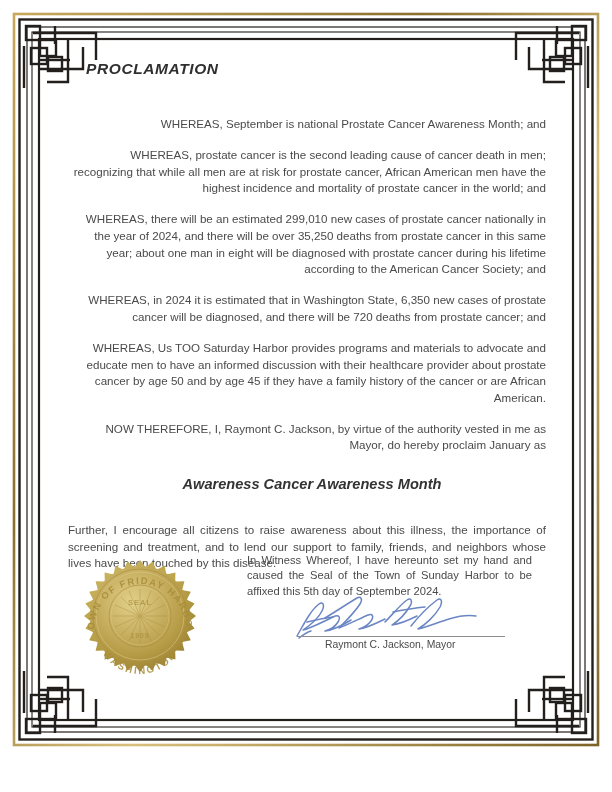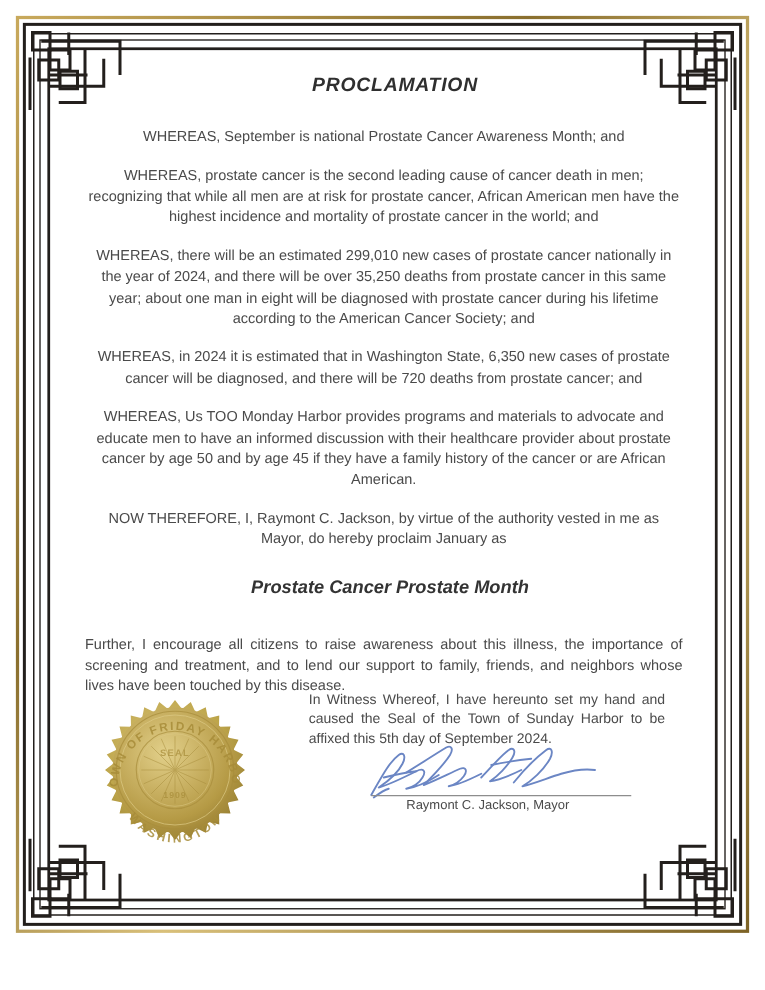--- a/index.html
+++ b/index.html
@@ -37,32 +37,31 @@
     left: 68px;
     top: 60px;
     width: 478px;
   }
 
   .doc-title {
     font-style: italic;
     font-weight: bold;
     font-size: 15.5px;
     letter-spacing: 0.6px;
-    text-align: center;
     color: #2f2f2f;
-    margin: 0 0 24px 0;
+    margin: 0 0 38px 0;
     padding-left: 18px;
   }
 
   p.body-para {
     font-size: 11.6px;
     line-height: 16.6px;
     margin: 0 0 14.5px 0;
     color: #4a4a4a;
-    text-align: center;
+    text-align: right;
   }
   p.body-para.justified {
     text-align: justify;
   }
 
   .headline {
     font-style: italic;
     font-weight: bold;
     font-size: 14.6px;
     text-align: center;
@@ -210,25 +209,25 @@
     <div class="doc-title">PROCLAMATION</div>
 
     <p class="body-para">WHEREAS, September is national Prostate Cancer Awareness Month; and</p>
 
     <p class="body-para">WHEREAS, prostate cancer is the second leading cause of cancer death in men; recognizing that while all men are at risk for prostate cancer, African American men have the highest incidence and mortality of prostate cancer in the world; and</p>
 
     <p class="body-para">WHEREAS, there will be an estimated 299,010 new cases of prostate cancer nationally in the year of 2024, and there will be over 35,250 deaths from prostate cancer in this same year; about one man in eight will be diagnosed with prostate cancer during his lifetime according to the American Cancer Society; and</p>
 
     <p class="body-para">WHEREAS, in 2024 it is estimated that in Washington State, 6,350 new cases of prostate cancer will be diagnosed, and there will be 720 deaths from prostate cancer; and</p>
 
-    <p class="body-para">WHEREAS, Us TOO Monday Harbor provides programs and materials to advocate and educate men to have an informed discussion with their healthcare provider about prostate cancer by age 50 and by age 45 if they have a family history of the cancer or are African American.</p>
+    <p class="body-para">WHEREAS, Us TOO Saturday Harbor provides programs and materials to advocate and educate men to have an informed discussion with their healthcare provider about prostate cancer by age 50 and by age 45 if they have a family history of the cancer or are African American.</p>
 
     <p class="body-para">NOW THEREFORE, I,  Raymont C. Jackson, by virtue of the authority vested in me as Mayor, do hereby proclaim January as</p>
 
-    <div class="headline">Prostate Cancer Prostate Month</div>
+    <div class="headline">Awareness Cancer Awareness Month</div>
 
     <p class="body-para justified further">Further, I encourage all citizens to raise awareness about this illness, the importance of screening and treatment, and to lend our support to family, friends, and neighbors whose lives have been touched by this disease.</p>
   </div>
 
   <div class="witness">In Witness Whereof, I have hereunto set my hand and caused the Seal of the Town of Sunday Harbor to be affixed this 5th day of September 2024.</div>
 
   <div class="signature-zone">
     <svg class="signature-svg" viewBox="0 0 190 52">
       <g fill="none" stroke="#6b86c4" stroke-width="1.5" stroke-linecap="round" stroke-linejoin="round">
         <path d="M8 44 C16 30, 22 18, 30 12 C34 9, 36 13, 33 19

